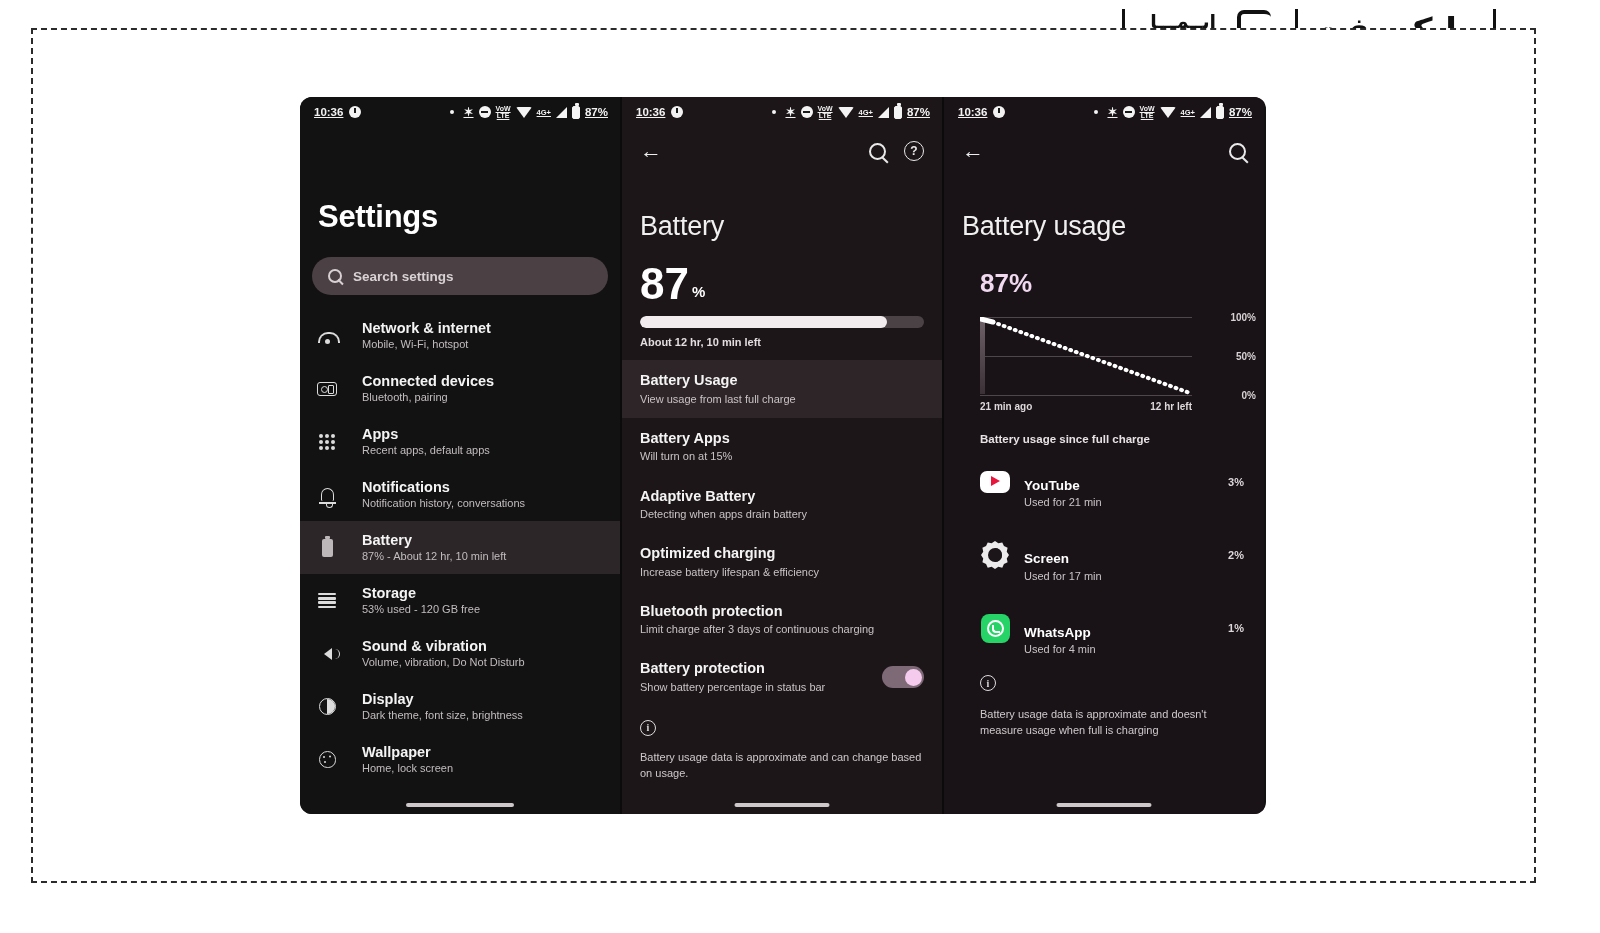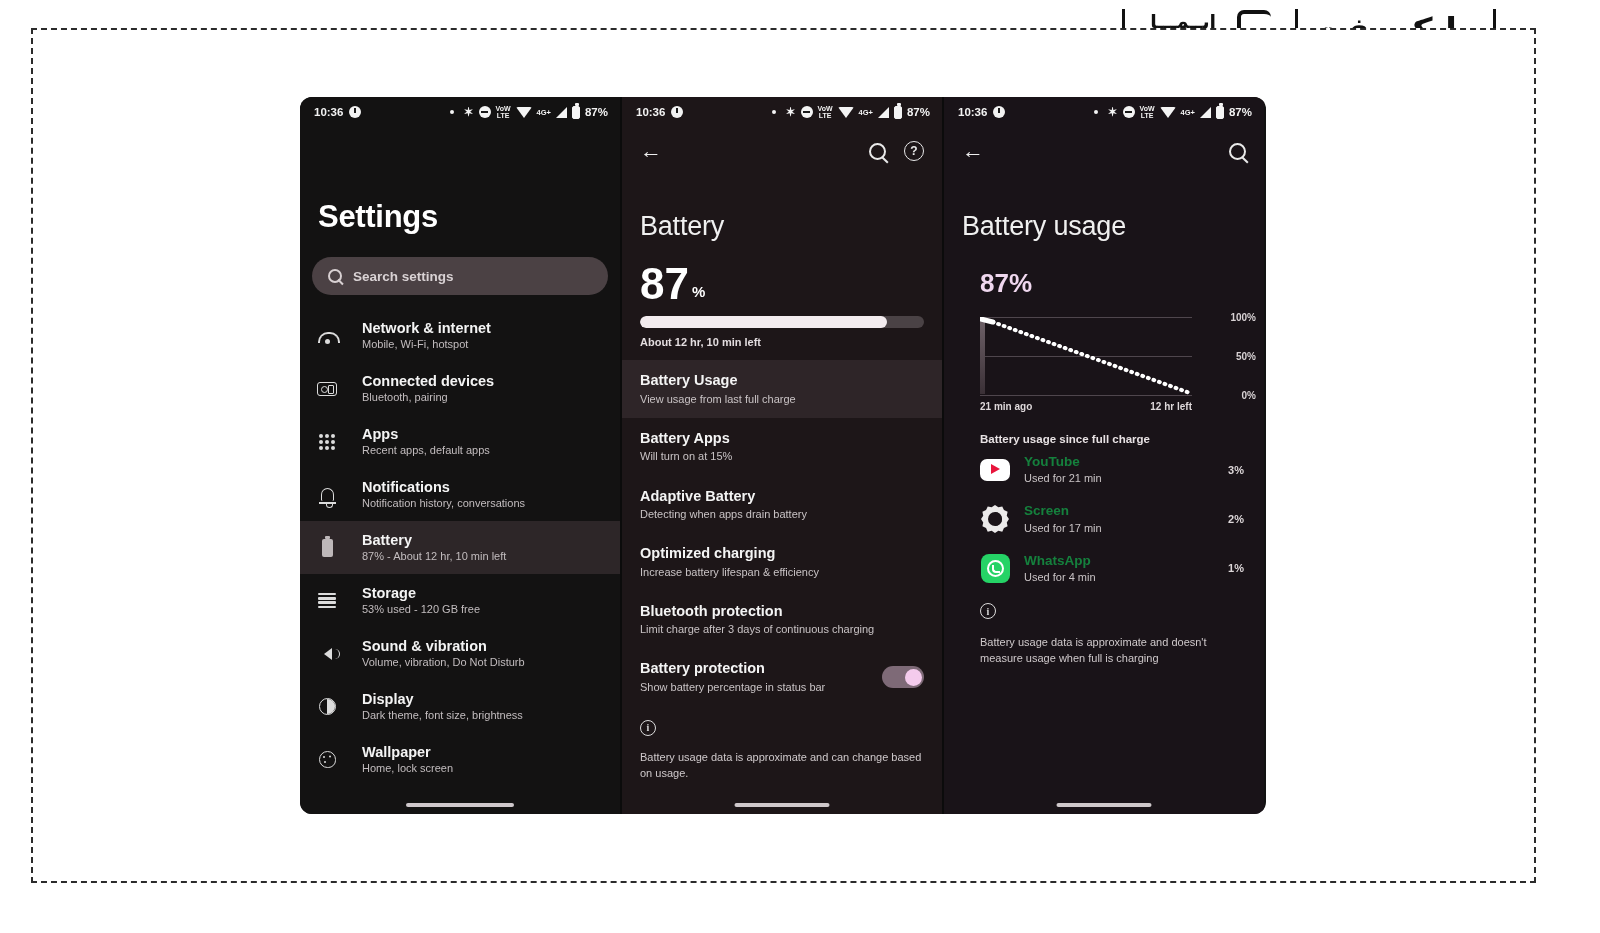--- a/index.html
+++ b/index.html
@@ -54,21 +54,21 @@
   }
   .panel { position: relative; height: 100%; overflow: hidden; }
   .panel.p1 { width: 320px; background: #131212; }
   .panel.p2 { width: 322px; background: #1d1618; border-left: 2px solid #0b0b0b; }
   .panel.p3 { width: 322px; background: #191318; border-left: 2px solid #0b0b0b; }
 
   
   .statusbar {
     height: 30px; display: flex; align-items: center;
     padding: 0 12px 0 14px; color: #f2f2f2;
-    font-size: 11.5px; font-weight: 700;
+    font-size: 11.5px; font-weight: 700; text-decoration: underline;
   }
   .sb-time { display:flex; align-items:center; gap:6px; }
   .sb-clockicon {
     width: 12px; height: 12px; border-radius:50%;
     background: #f2f2f2; position: relative; display:inline-block;
   }
   .sb-clockicon::after{
     content:""; position:absolute; left:5px; top:2px; width:2px;height:5px;background:#1a1a1a;
   }
   .sb-right { margin-left:auto; display:flex; align-items:center; gap:5px; }
@@ -177,21 +177,21 @@
   .chart-area { position:absolute; left:36px; top:0; right:72px; height:78px; }
   .gridline { position:absolute; left:0; right:0; height:1px; background:#4f464d; }
   .ylab { position:absolute; right:8px; font-size:10px; color:#d8d2d4; font-weight:600; transform:translateY(-50%);}
   .vbar { position:absolute; left:0; top:2px; width:5px; bottom:1px; background:linear-gradient(to bottom,#6e6168,#3a3036); }
   .xlabs { position:absolute; left:36px; right:72px; top:84px; display:flex; justify-content:space-between; font-size:10px; color:#ded8da; font-weight:600;}
 
   .p3-section { margin: 16px 0 0 36px; font-size:11.5px; color:#e7e1e3; font-weight:600;}
   .arow { display:flex; align-items:center; padding: 9px 20px 9px 36px; gap:14px;}
   .arow .appicon { width:30px;height:30px;flex:0 0 30px;display:flex;align-items:center;justify-content:center;}
   .arow .txt { flex:1; }
-  .arow .t1 { font-size:13.5px; font-weight:700; color:#15803d; line-height:1.2;}
+  .arow .t1 { font-size:13.5px; font-weight:700; color:#ffffff; line-height:1.2;margin-top:24px;}
   .arow .t2 { font-size:11px; color:#c9c3c5; margin-top:2px; line-height:1.2;}
   .arow .pct { font-size:11px; color:#ddd7d9; font-weight:600;}
 
   .ic-yt { width:30px;height:22px;background:#fff;border-radius:7px;position:relative;}
   .ic-yt::after{content:"";position:absolute;left:11px;top:5.5px;width:0;height:0;border-top:5.5px solid transparent;border-bottom:5.5px solid transparent;border-left:9px solid #e8153c;}
   .ic-screen { width:28px;height:28px;background:#eceaea;position:relative;
     clip-path: polygon(50% 0%,62% 8%,76% 5%,82% 18%,95% 24%,92% 38%,100% 50%,92% 62%,95% 76%,82% 82%,76% 95%,62% 92%,50% 100%,38% 92%,24% 95%,18% 82%,5% 76%,8% 62%,0% 50%,8% 38%,5% 24%,18% 18%,24% 5%,38% 8%);}
   .ic-screen::after{content:"";position:absolute;left:7px;top:7px;width:14px;height:14px;border-radius:50%;background:#1b1419;}
   .ic-screen::before{content:"";position:absolute;left:14px;top:7px;width:7px;height:14px;border-radius:0 7px 7px 0;background:#1b1419;z-index:2;}
   .ic-wa { width:29px;height:29px;border-radius:8px;background:#25d366;display:flex;align-items:center;justify-content:center;}

